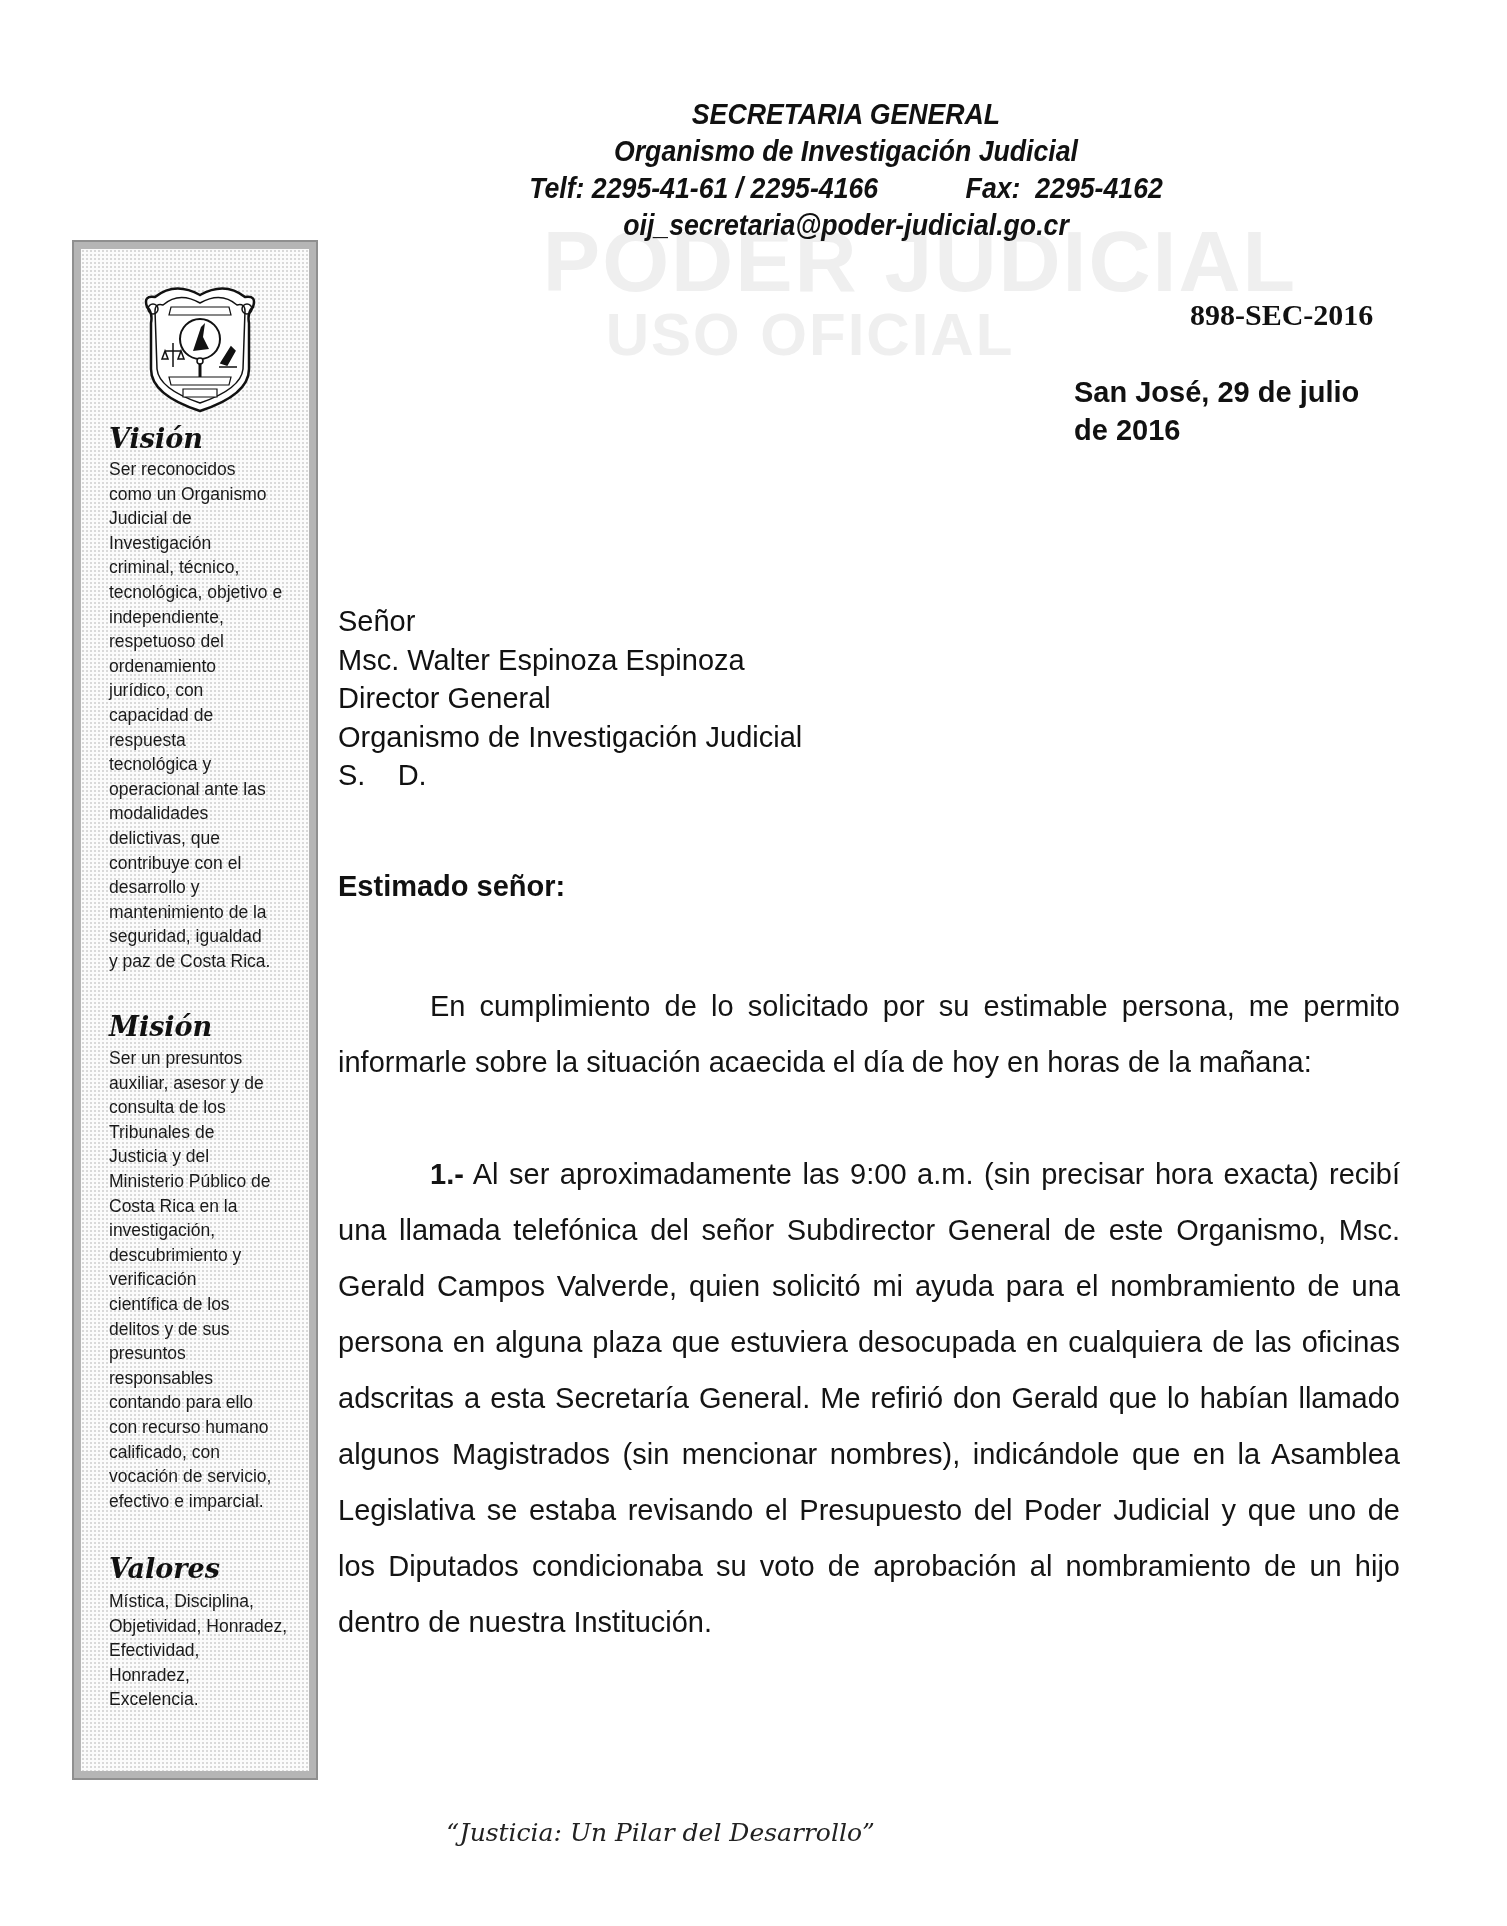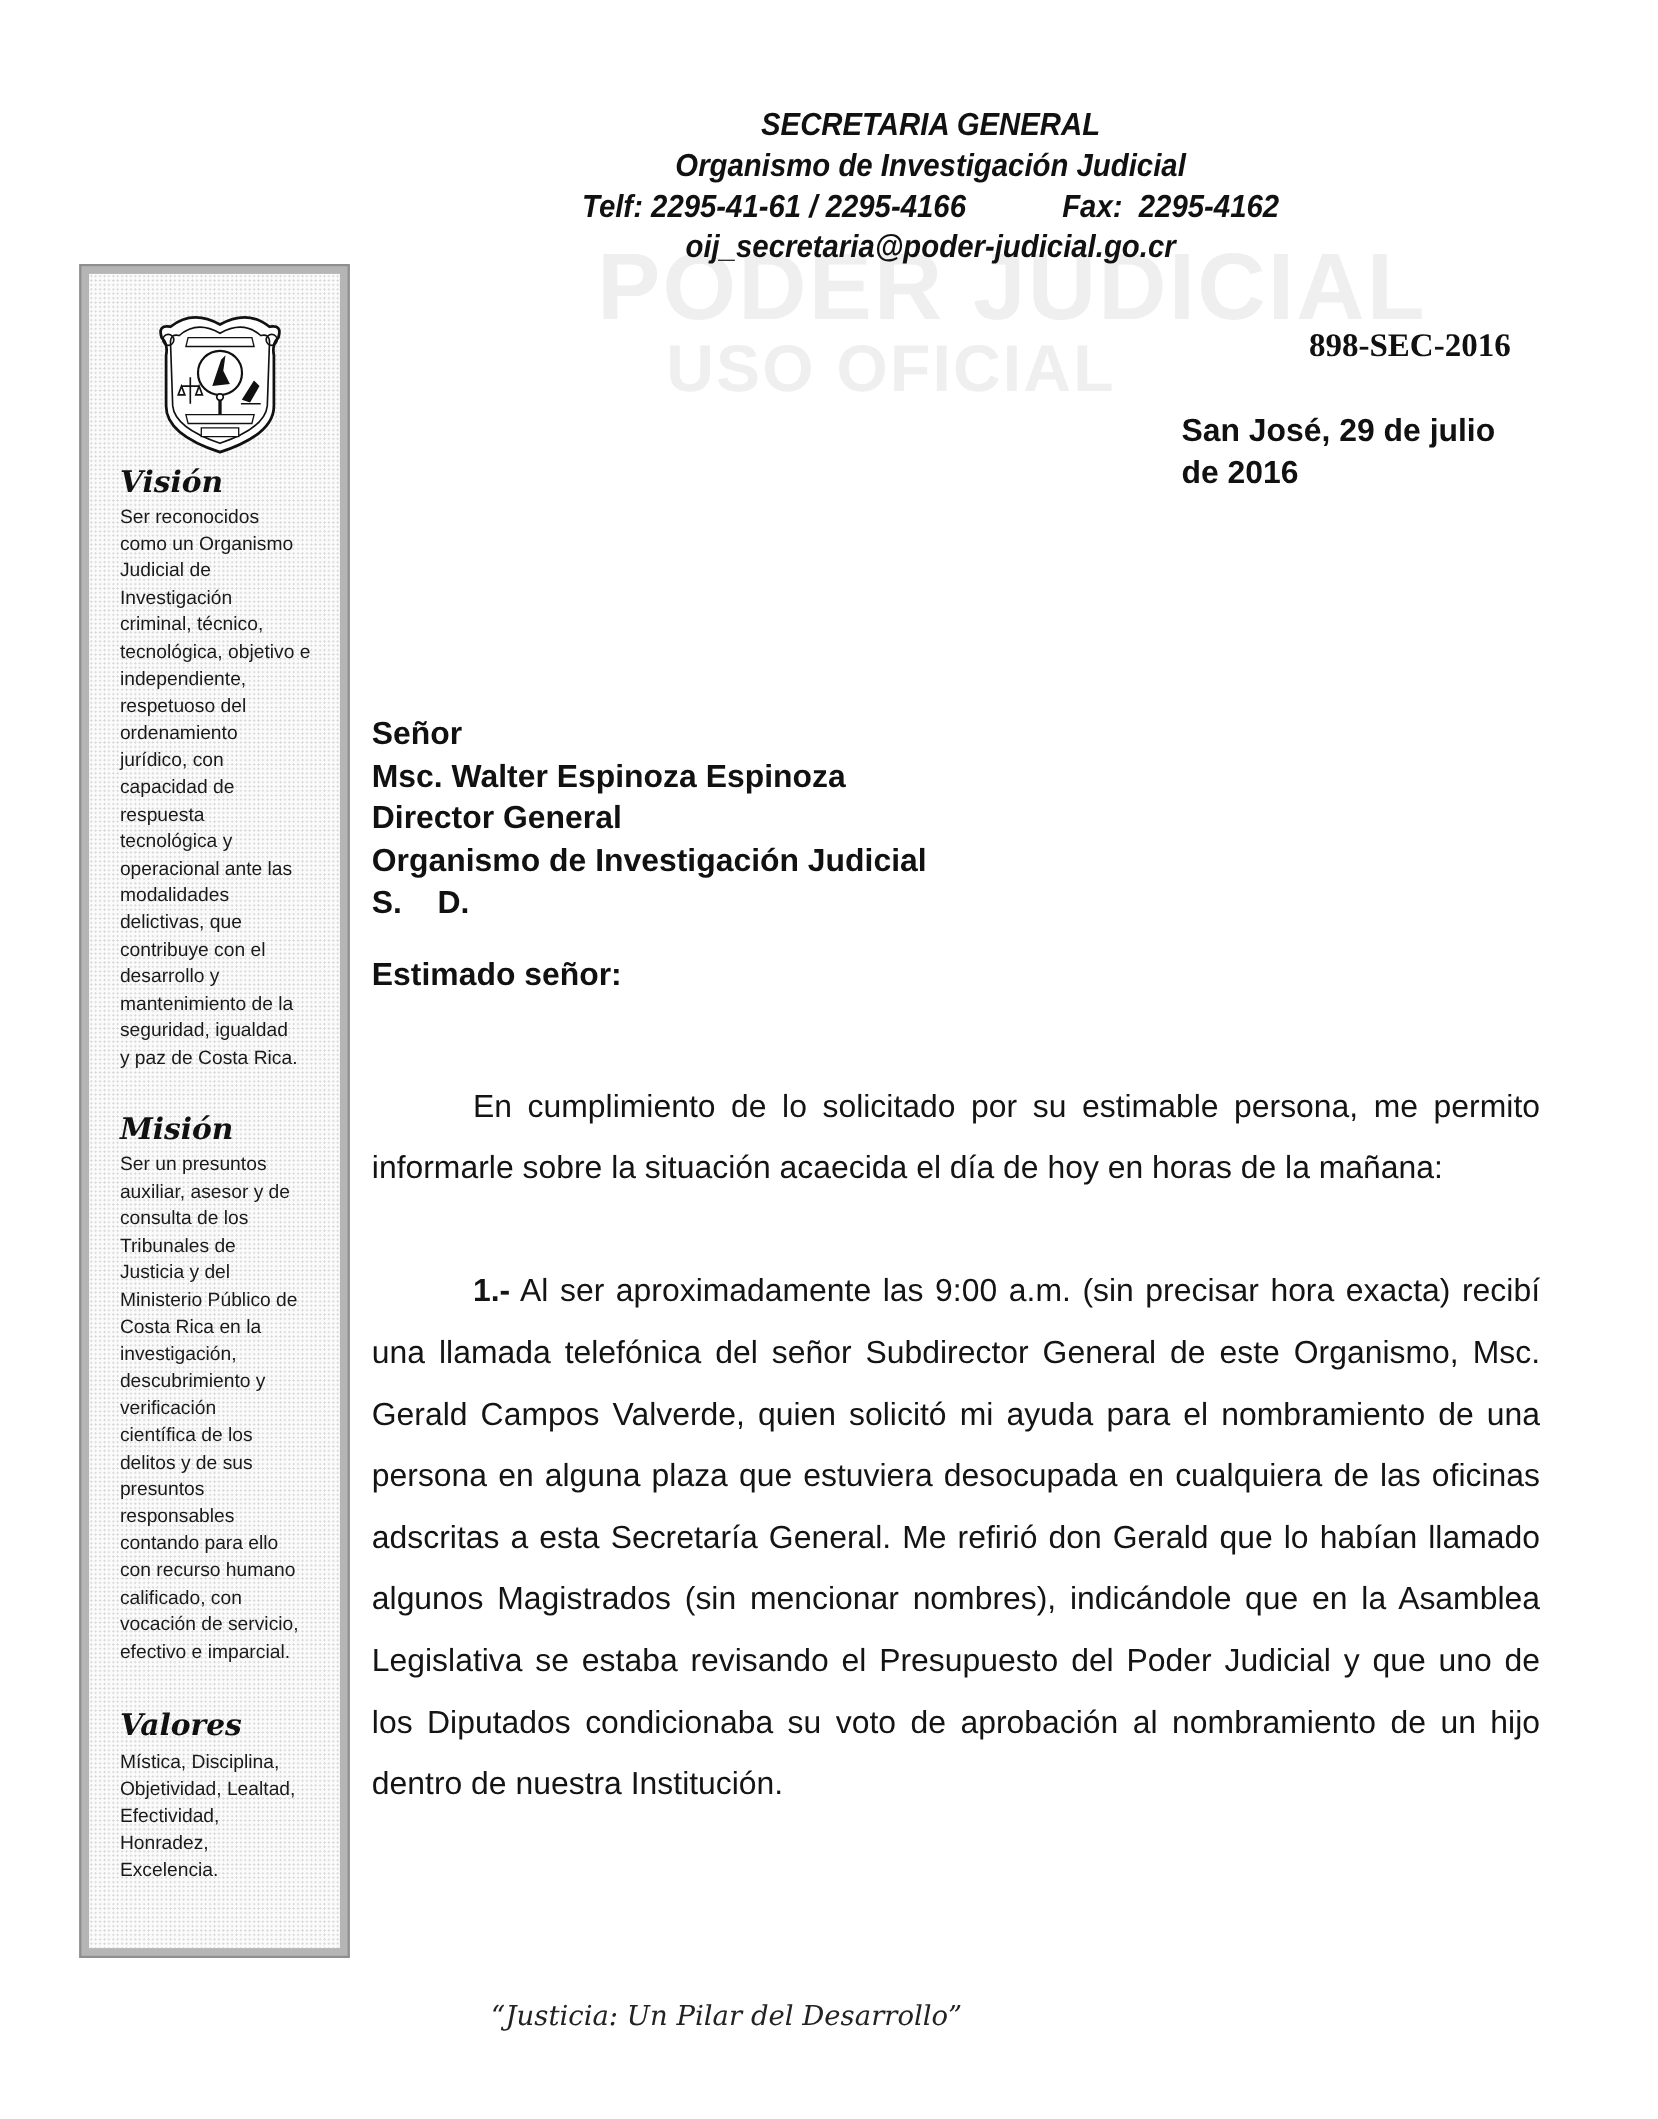--- a/index.html
+++ b/index.html
@@ -36,22 +36,22 @@
   .sb-text span { display: block; white-space: nowrap; }
 
   
   .ref { position: absolute; left: 1190px; top: 298px; font-family: "Liberation Serif", serif;
     font-weight: bold; font-size: 30px; z-index: 1; }
   .date { position: absolute; left: 1074px; top: 373px; font-weight: bold; font-size: 29px;
     line-height: 38px; z-index: 1; }
   .date span { display: block; }
 
   
-  .addressee { position: absolute; left: 338px; top: 602px; font-weight: bold; font-size: 29px;
-    line-height: 38.5px; z-index: 1; margin-top: 46px; }
+  .addressee { position: absolute; left: 338px; top: 602px; font-weight: normal; font-size: 29px;
+    line-height: 38.5px; z-index: 1; }
   .addressee span { display: block; white-space: pre; }
   .salutation { position: absolute; left: 338px; top: 870px; font-weight: bold; font-size: 29px; z-index: 1; }
 
   
   .body { position: absolute; left: 338px; top: 978px; width: 1062px; z-index: 1;
     font-size: 29px; line-height: 56px; color: #141414; }
   .body p { margin: 0 0 56px 0; text-align: justify; text-indent: 92px; }
   .body .num { font-weight: bold; }
 
   
@@ -132,21 +132,21 @@
     <span>contando para ello</span>
     <span>con recurso humano</span>
     <span>calificado, con</span>
     <span>vocación de servicio,</span>
     <span>efectivo e imparcial.</span>
   </div>
 
   <div class="sb-heading" style="top:1304px;">Valores</div>
   <div class="sb-text" style="top:1340px;">
     <span>Mística, Disciplina,</span>
-    <span>Objetividad, Lealtad,</span>
+    <span>Objetividad, Honradez,</span>
     <span>Efectividad,</span>
     <span>Honradez,</span>
     <span>Excelencia.</span>
   </div>
 </div>
 
 <div class="ref">898-SEC-2016</div>
 <div class="date">
   <span>San José, 29 de julio</span>
   <span>de 2016</span>

